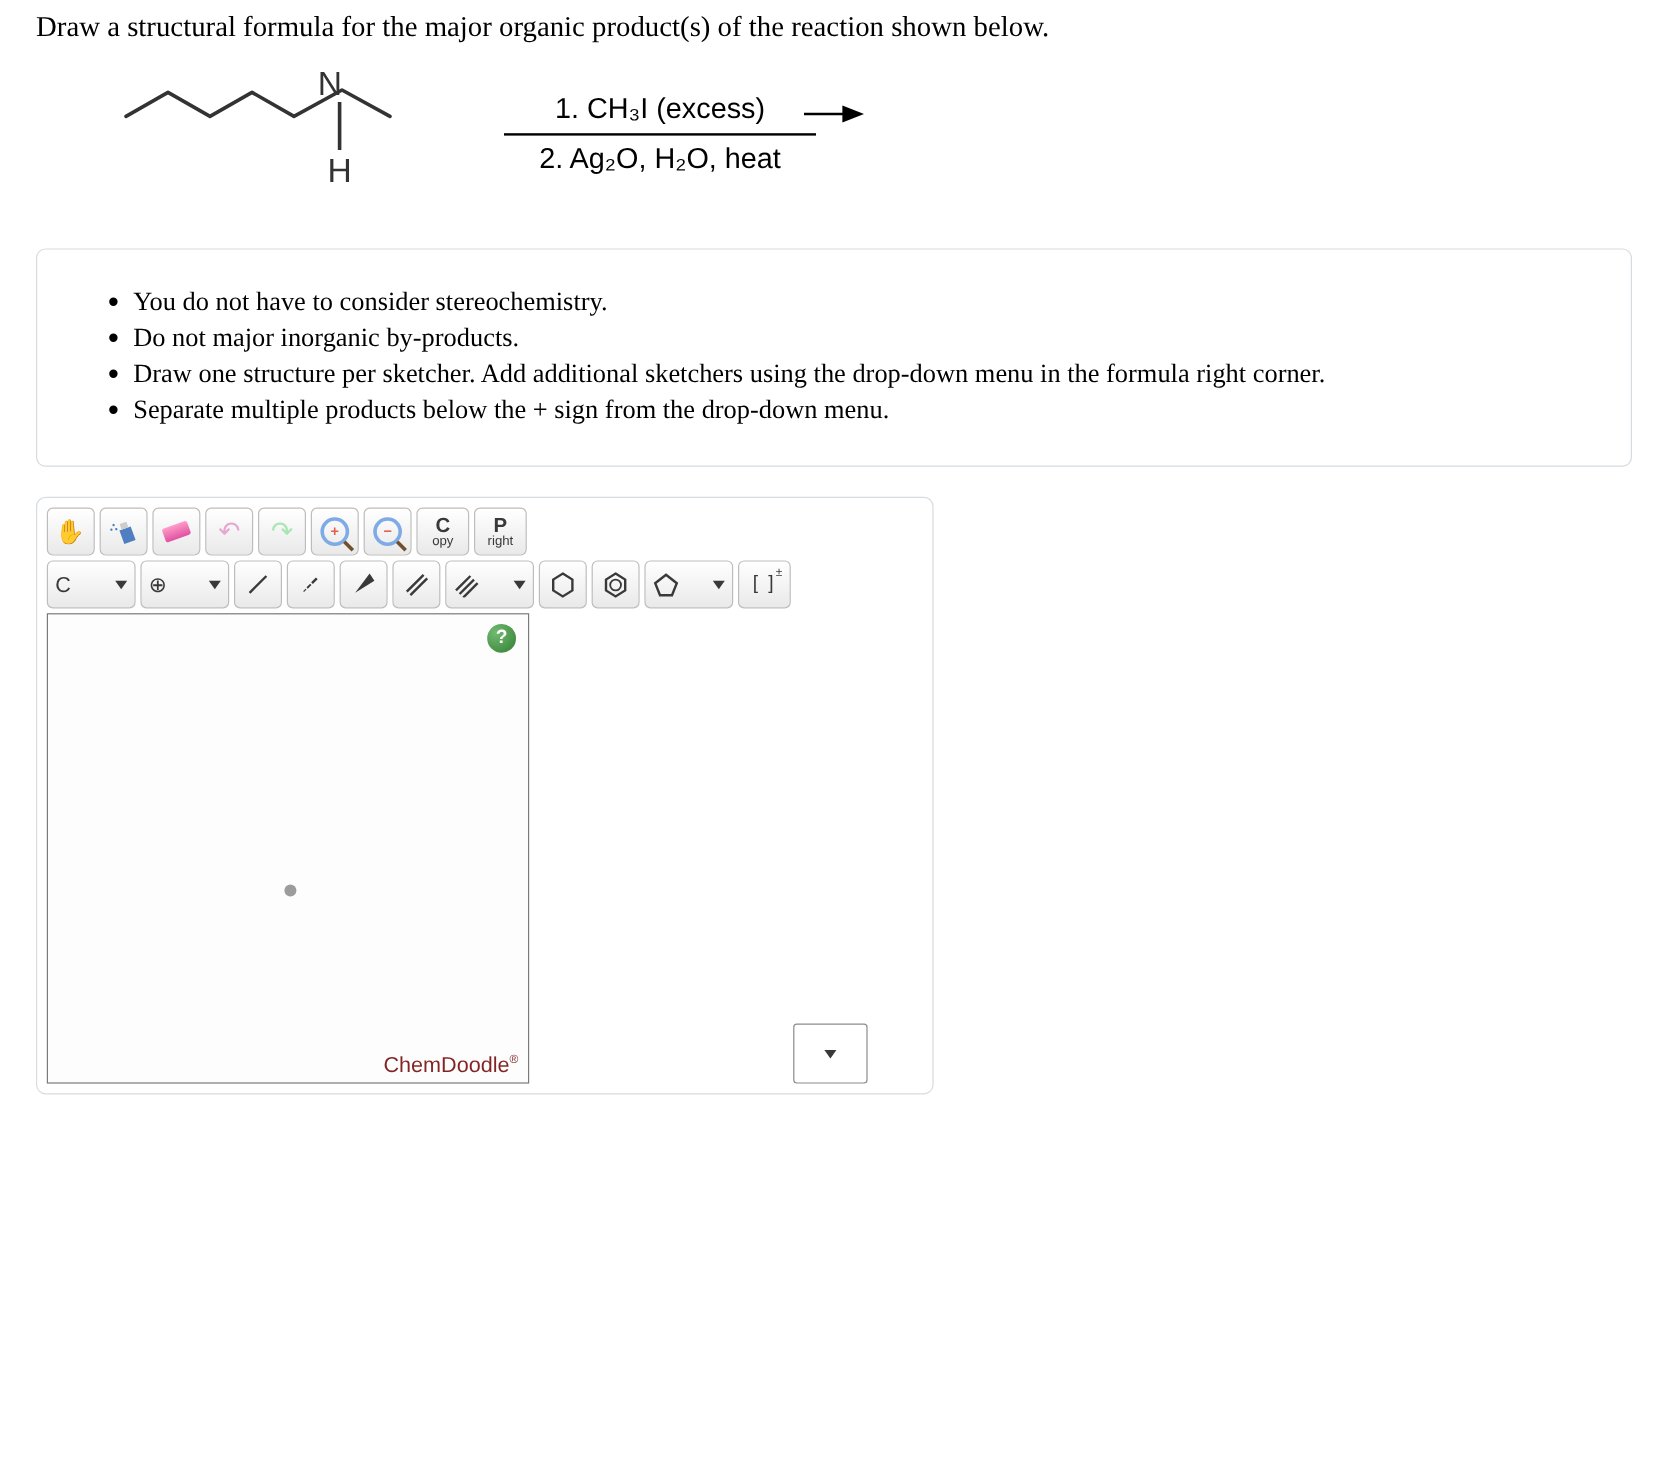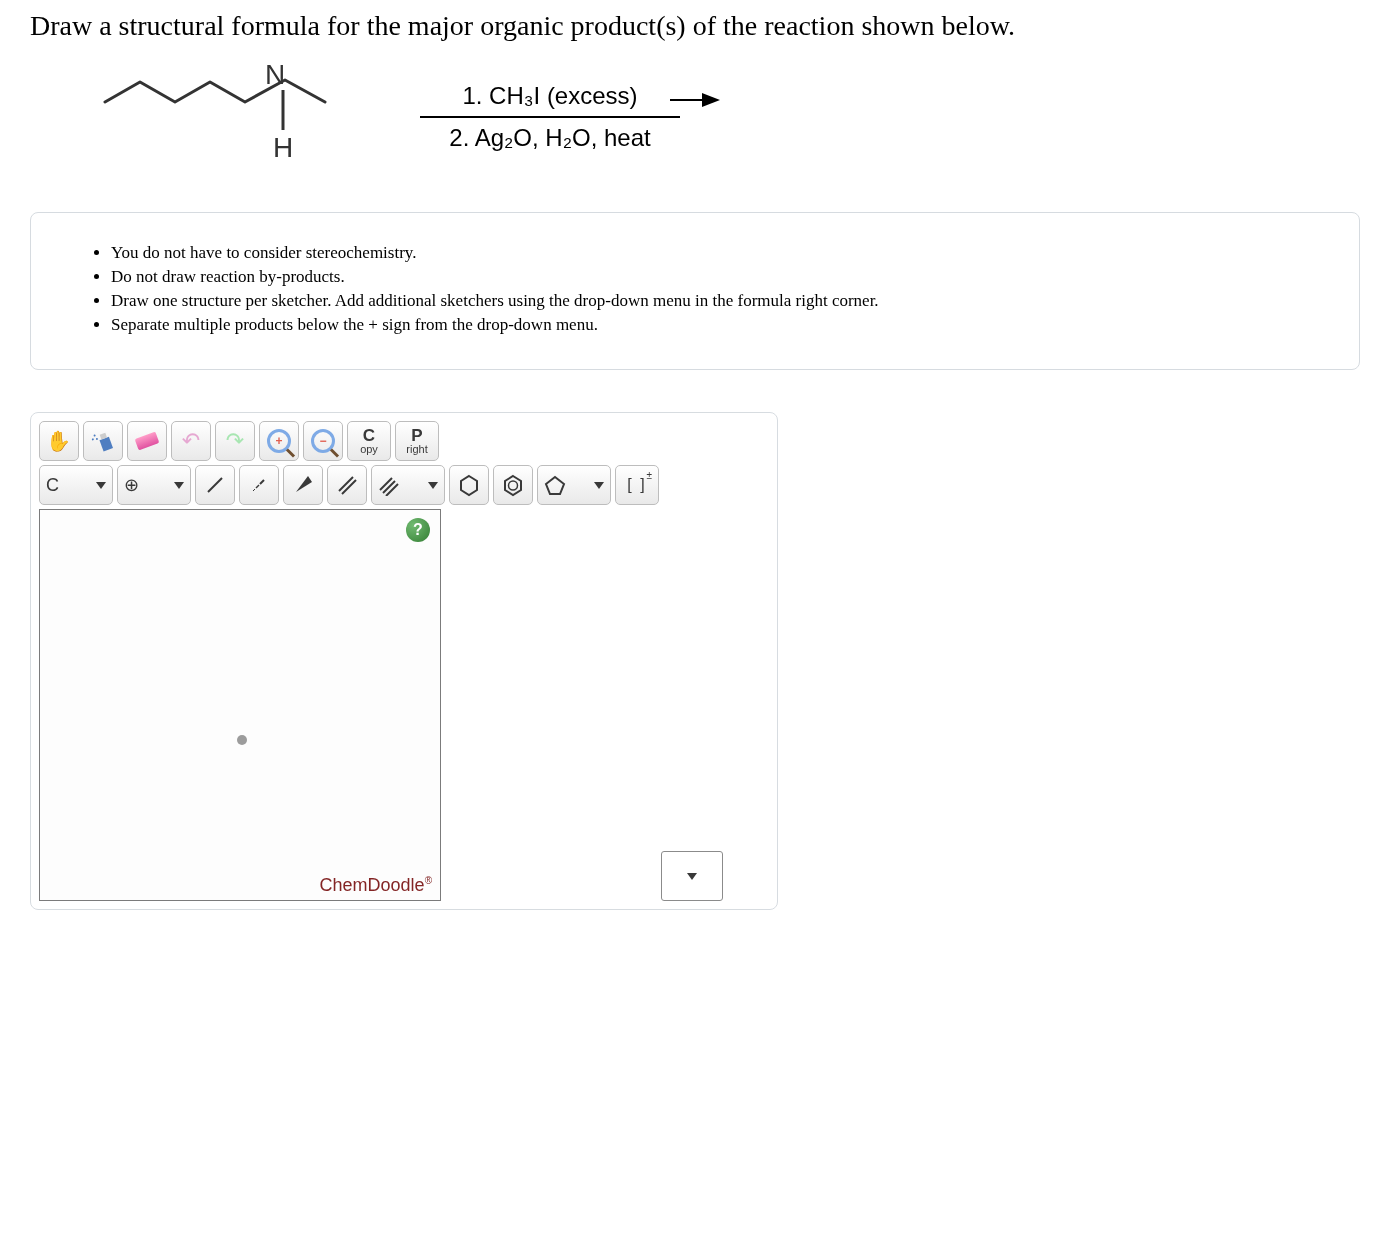--- a/index.html
+++ b/index.html
@@ -3,21 +3,21 @@
 <meta charset="utf-8">
 <style>
   body {
     margin: 0;
     padding: 10px 30px;
     font-family: Georgia, 'Times New Roman', serif;
     background: #fff;
     color: #000;
   }
   .question-text {
-    font-size: 28px;
+    font-size: 24px;
     margin-bottom: 14px;
   }
   .reaction-row {
     display: flex;
     align-items: center;
     gap: 60px;
     margin: 20px 0 40px 70px;
   }
   .reactant-svg {
     width: 260px;
@@ -42,22 +42,22 @@
     display:flex;
     align-items:center;
   }
   .arrow-svg {
     width: 50px; height: 20px;
   }
   .instructions-box {
     border: 1px solid #d6dbe0;
     border-radius: 8px;
     padding: 30px 40px;
-    margin-bottom: 42px;
-    font-size: 17px;
+    margin-bottom: 25px;
+    font-size: 22px;
     font-family: 'Times New Roman', Georgia, serif;
   }
   .instructions-box ul {
     margin: 0;
     padding-left: 40px;
   }
   .instructions-box li {
     margin-bottom: 4px;
   }
   .sketcher-area {
@@ -176,21 +176,21 @@
     <svg class="arrow-svg" viewBox="0 0 50 20" style="margin-left:-10px;margin-top:-34px;">
       <line x1="0" y1="10" x2="38" y2="10" stroke="#000" stroke-width="2"></line>
       <polygon points="50,10 32,3 32,17" fill="#000"></polygon>
     </svg>
   </div>
 </div>
 
 <div class="instructions-box">
   <ul>
     <li>You do not have to consider stereochemistry.</li>
-    <li>Do not draw reaction by-products.</li>
+    <li>Do not major inorganic by-products.</li>
     <li>Draw one structure per sketcher. Add additional sketchers using the drop-down menu in the formula right corner.</li>
     <li>Separate multiple products below the + sign from the drop-down menu.</li>
   </ul>
 </div>
 
 <div class="sketcher-area" style="width:730px;">
 
   <div class="toolbar-row">
     <div class="toolbtn">
         <span class="hand-icon">✋</span>

